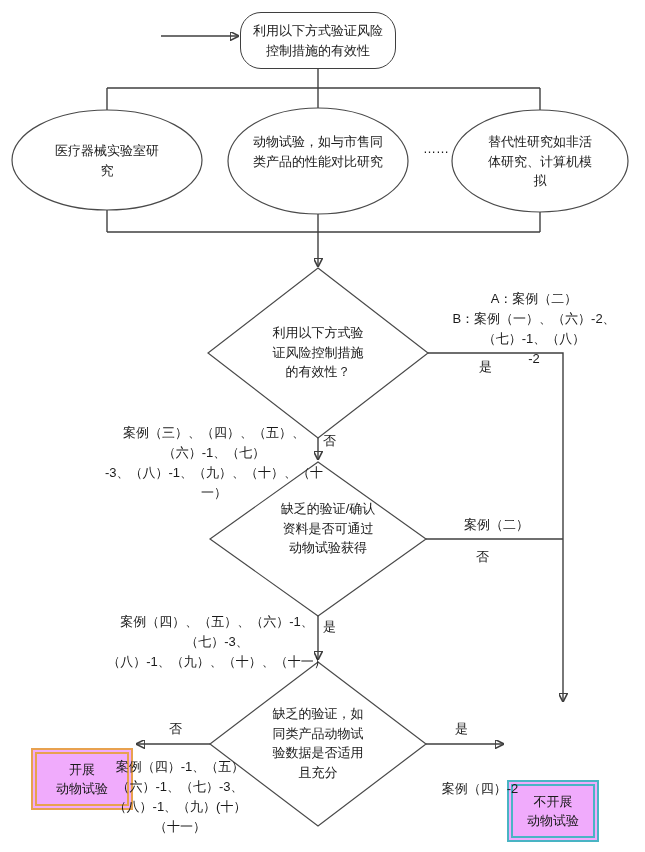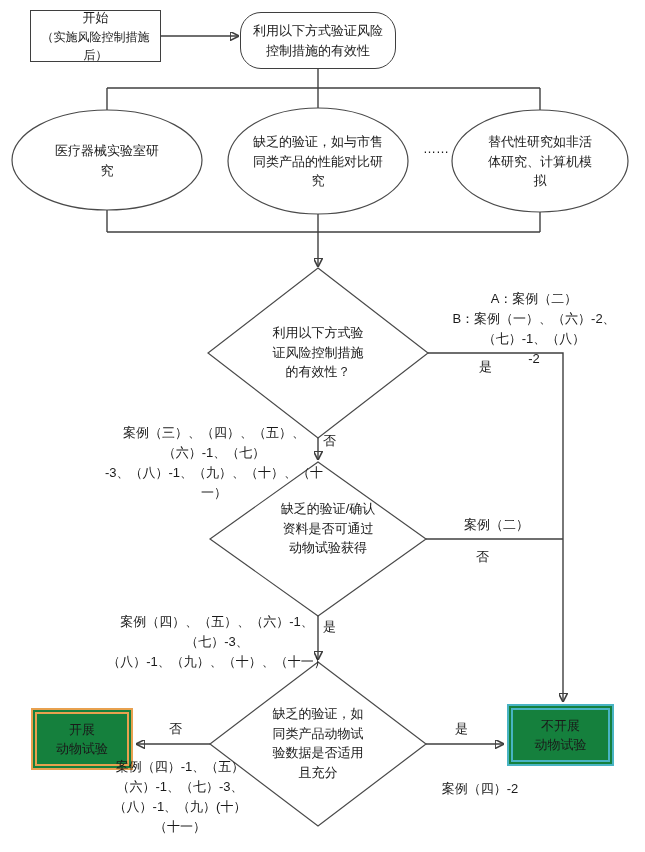--- a/index.html
+++ b/index.html
@@ -14,22 +14,22 @@
   .node{position:absolute;z-index:2;box-sizing:border-box;}
   .rectnode{
     background:#ffffff;border:1px solid #3f3f3f;
     display:flex;flex-direction:column;align-items:center;justify-content:center;
     text-align:center;
   }
   .txt{position:absolute;z-index:2;text-align:center;}
   .lbl{position:absolute;z-index:3;white-space:nowrap;}
   .note{position:absolute;z-index:3;white-space:pre-line;line-height:1.55;text-align:center;}
   .endbox{
-    position:absolute;z-index:2;box-sizing:border-box;background:#15803d;
-    display:flex;flex-direction:column;align-items:center;justify-content:center;text-align:center;
+    position:absolute;z-index:2;box-sizing:border-box;background:#f0abfc;
+    display:flex;flex-direction:column;align-items:center;justify-content:center;text-align:center;margin-top:40px;
   }
   .endbox.do{border:6px double var(--do_test_border,#E8A14F);}
   .endbox.no{border:6px double var(--no_test_border,#49B4C4);}
 </style>
 </head>
 <body>
 
 <div class="canvas">
 
   <svg class="wires" width="645" height="852" viewBox="0 0 645 852" aria-hidden="true">
@@ -58,43 +58,39 @@
     <path d="M426,744 H503" marker-end="url(#arw)"></path>
 
     <ellipse cx="107" cy="160" rx="95" ry="50"></ellipse>
     <ellipse cx="318" cy="161" rx="90" ry="53"></ellipse>
     <ellipse cx="540" cy="161" rx="88" ry="51"></ellipse>
     <polygon points="318,268 428,353 318,438 208,353"></polygon>
     <polygon points="318,462 426,539 318,616 210,539"></polygon>
     <polygon points="318,662 426,744 318,826 210,744"></polygon>
   </svg>
 
-  <div class="node rectnode" style="left:30px;top:10px;width:131px;height:52px;">
-    <div>开始</div>
-    <div style="font-size:12px;">（实施风险控制措施后）</div>
-  </div>
 
   <div class="node rectnode" style="left:240px;top:12px;width:156px;height:57px;padding:2px 8px;border-radius:21px;">
     <div>利用以下方式验证风险控制措施的有效性</div>
   </div>
 
   <div class="txt" style="left:51px;top:141px;width:112px;">医疗器械实验室研究</div>
-  <div class="txt" style="left:250px;top:132px;width:136px;">缺乏的验证，如与市售同类产品的性能对比研究</div>
+  <div class="txt" style="left:250px;top:132px;width:136px;">动物试验，如与市售同类产品的性能对比研究</div>
   <div class="txt" style="left:414px;top:139px;width:44px;">……</div>
   <div class="txt" style="left:486px;top:132px;width:108px;">替代性研究如非活体研究、计算机模拟</div>
 
   <div class="txt" style="left:268px;top:323px;width:100px;">利用以下方式验证风险控制措施的有效性？</div>
   <div class="txt" style="left:280px;top:499px;width:96px;">缺乏的验证/确认资料是否可通过动物试验获得</div>
   <div class="txt" style="left:268px;top:704px;width:100px;">缺乏的验证，如同类产品动物试验数据是否适用且充分</div>
 
   <div class="endbox do" style="left:31px;top:708px;width:102px;height:62px;">
     <div>开展</div>
     <div>动物试验</div>
   </div>
-  <div class="endbox no" style="left:507px;top:704px;width:107px;height:62px;">
+  <div class="endbox no" style="left:507px;top:740px;width:92px;height:62px;">
     <div>不开展</div>
     <div>动物试验</div>
   </div>
 
   <div class="note" style="left:424px;top:289px;width:220px;">A：案例（二）
 B：案例（一）、（六）-2、（七）-1、（八）
 -2</div>
   <div class="lbl" style="left:479px;top:357px;">是</div>
   <div class="lbl" style="left:323px;top:431px;">否</div>
   <div class="note" style="left:94px;top:423px;width:240px;">案例（三）、（四）、（五）、（六）-1、（七）

